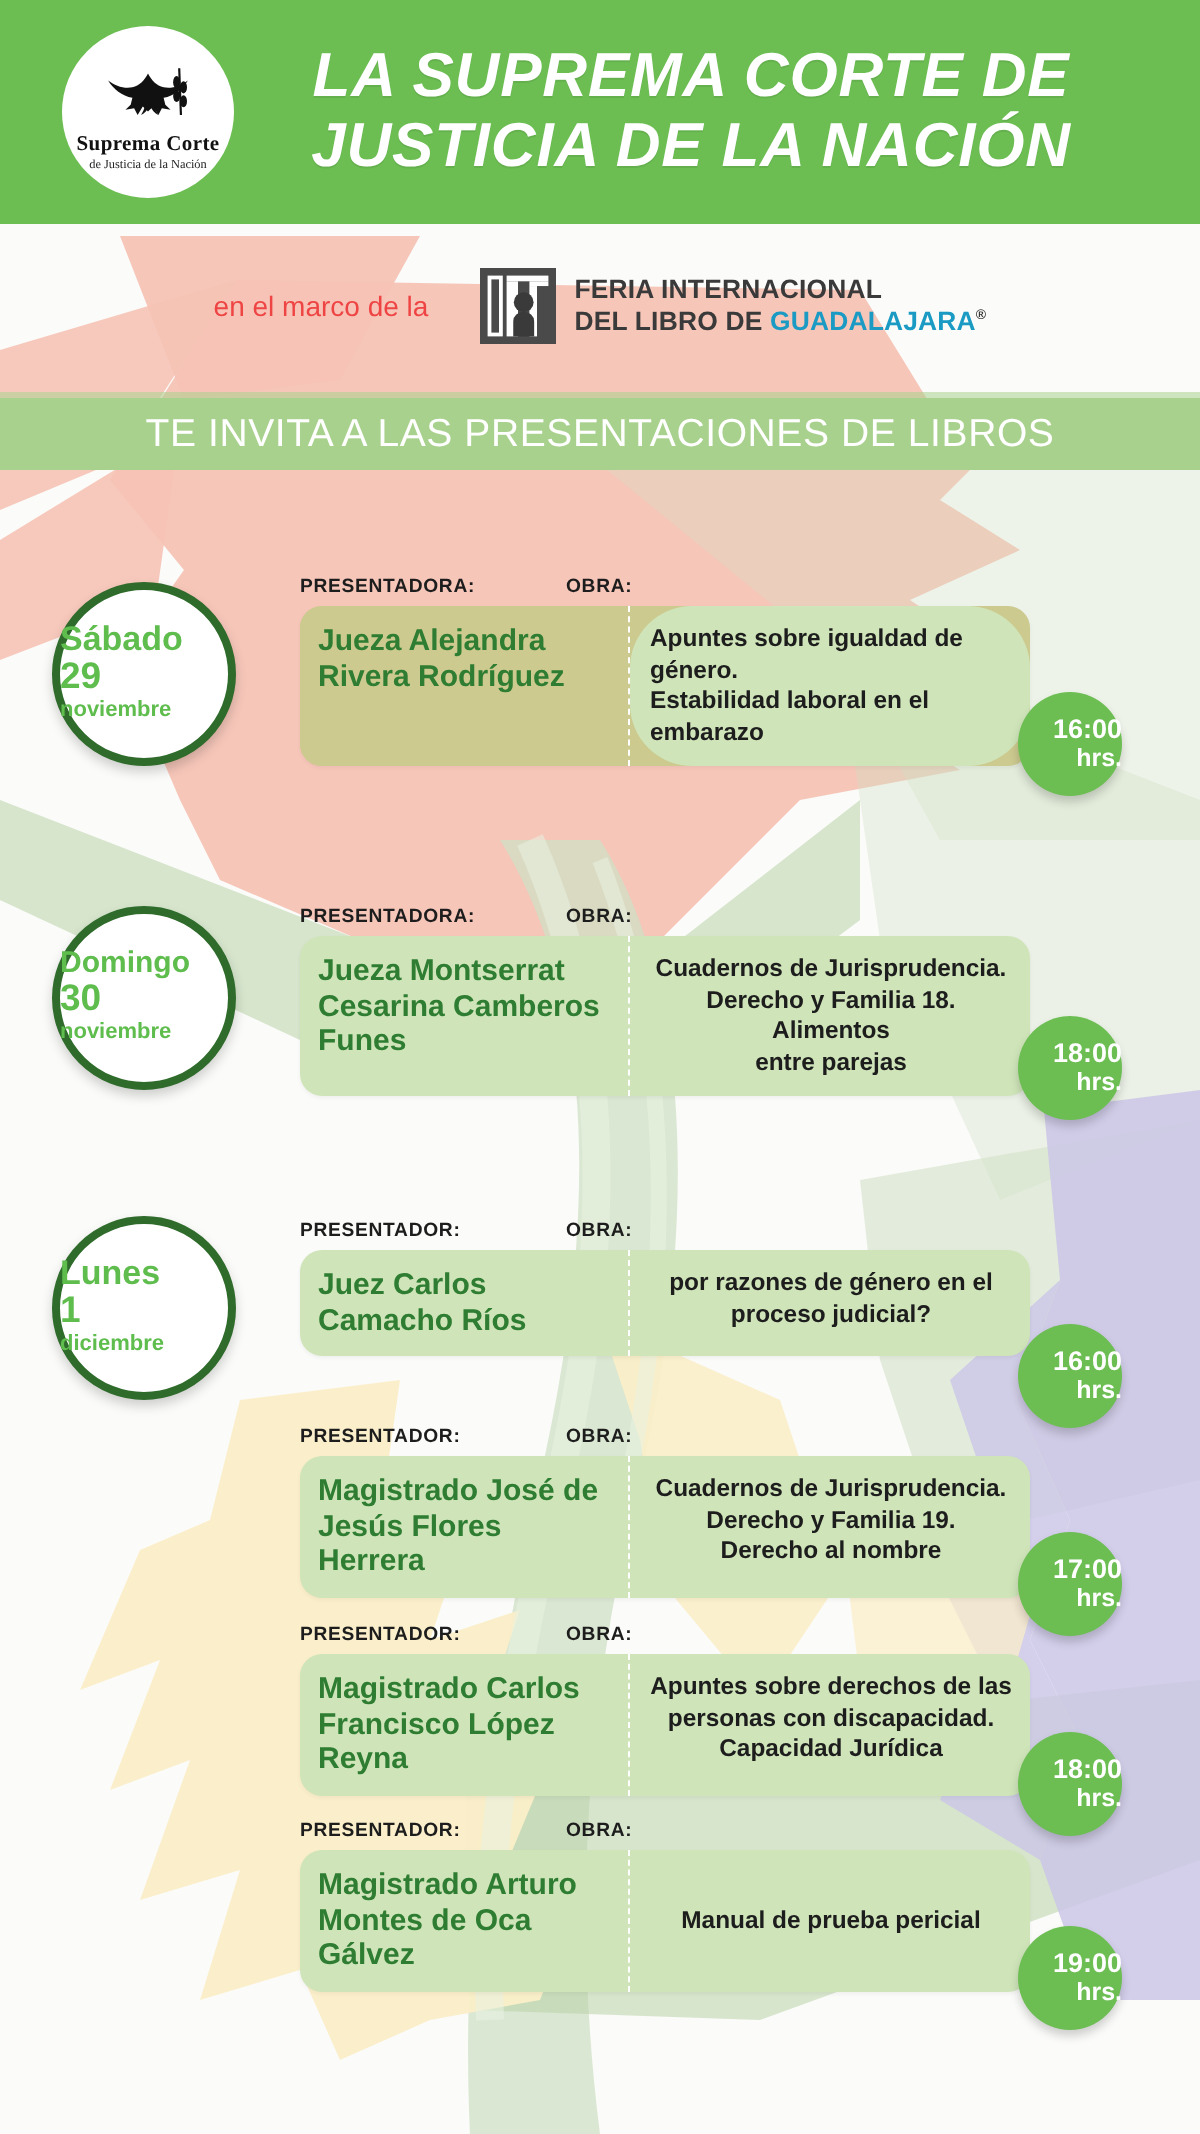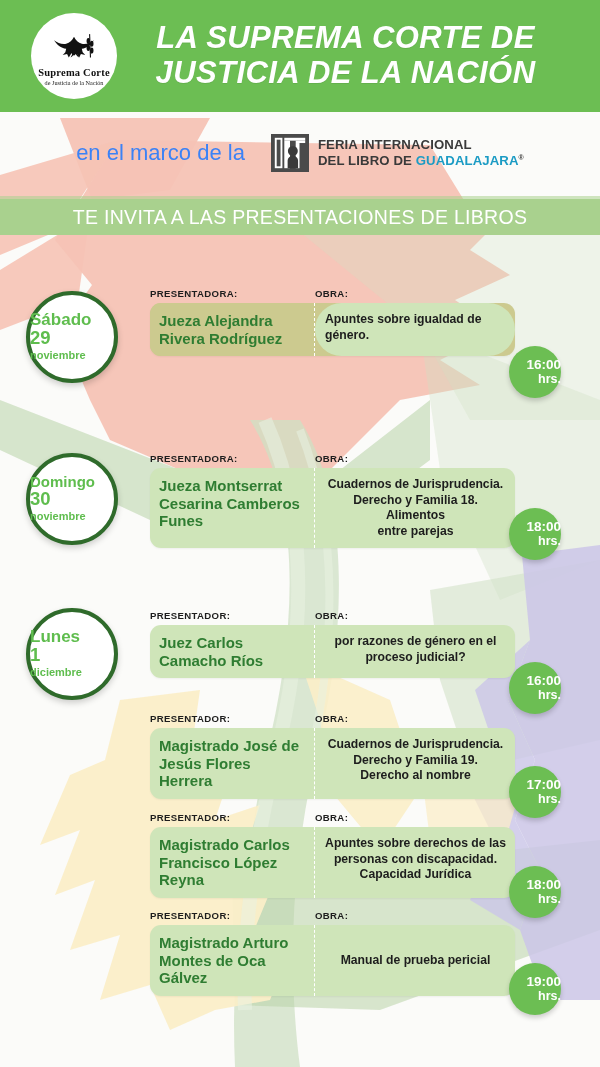--- a/index.html
+++ b/index.html
@@ -42,21 +42,21 @@
     text-shadow:0 1px 0 rgba(0,0,0,.07);
   }
   .header-title div{white-space:nowrap;}
 
   
   .fil-row{
     position:absolute;top:112px;left:0;width:600px;height:82px;
     display:flex;align-items:center;justify-content:center;
   }
   .fil-pre{
-    color:#3b82f6;font-size:22px;font-weight:normal;
+    color:#ef4444;font-size:14px;font-weight:normal;
     margin-right:26px;
   }
   .fil-logo{display:flex;align-items:center;}
   .fil-mark{width:38px;height:38px;flex:none;margin-right:9px;}
   .fil-txt{line-height:1.18;}
   .fil-l1,.fil-l2{font-size:13.2px;font-weight:bold;color:#3a3a3a;letter-spacing:.1px;white-space:nowrap;}
   .fil-guad{color:#1b9bc4;}
   .fil-reg{font-size:7px;vertical-align:super;color:#3a3a3a;}
 
   
@@ -80,21 +80,21 @@
     z-index:6;
   }
   .day-name{color:#5fbd4e;font-weight:bold;font-size:17px;line-height:1.02;}
   .day-num{color:#5fbd4e;font-weight:bold;font-size:18.5px;line-height:1.08;}
   .day-month{color:#5fbd4e;font-weight:bold;font-size:11px;line-height:1.25;margin-top:1px;}
   .day-name.small{font-size:15px;}
 
   
   .row{position:absolute;left:150px;z-index:5;}
   .row-heads{display:flex;font-size:9.6px;font-weight:bold;color:#1d1d1d;letter-spacing:.35px;margin-bottom:4px;}
-  .head-pres{width:165px;}
+  .head-pres{width:133px;}
   .head-obra{width:200px;}
   .card{
     display:flex;border-radius:11px;overflow:hidden;
     background:#cfe5b9;
     box-shadow:0 1px 2px rgba(0,0,0,.05);
   }
   .card .col-pres{
     width:165px;box-sizing:border-box;
     padding:9px 8px 9px 9px;
     color:#2f7d32;font-weight:bold;font-size:15px;line-height:1.18;
@@ -231,20 +231,21 @@
       <div class="head-pres">PRESENTADORA:</div>
       <div class="head-obra">OBRA:</div>
     </div>
     <div class="card khaki">
       <div class="col-pres">
         <div>Jueza Alejandra</div>
         <div>Rivera Rodríguez</div>
       </div>
       <div class="col-obra">
         <div>Apuntes sobre igualdad de género.</div>
+        <div>Estabilidad laboral en el embarazo</div>
       </div>
     </div>
   </div>
   <div class="time-badge" style="left:509px;top:346px;">
     <div class="t1">16:00</div>
     <div class="t2">hrs.</div>
   </div>
 
   <div class="row" style="top:453px;">
     <div class="row-heads">

